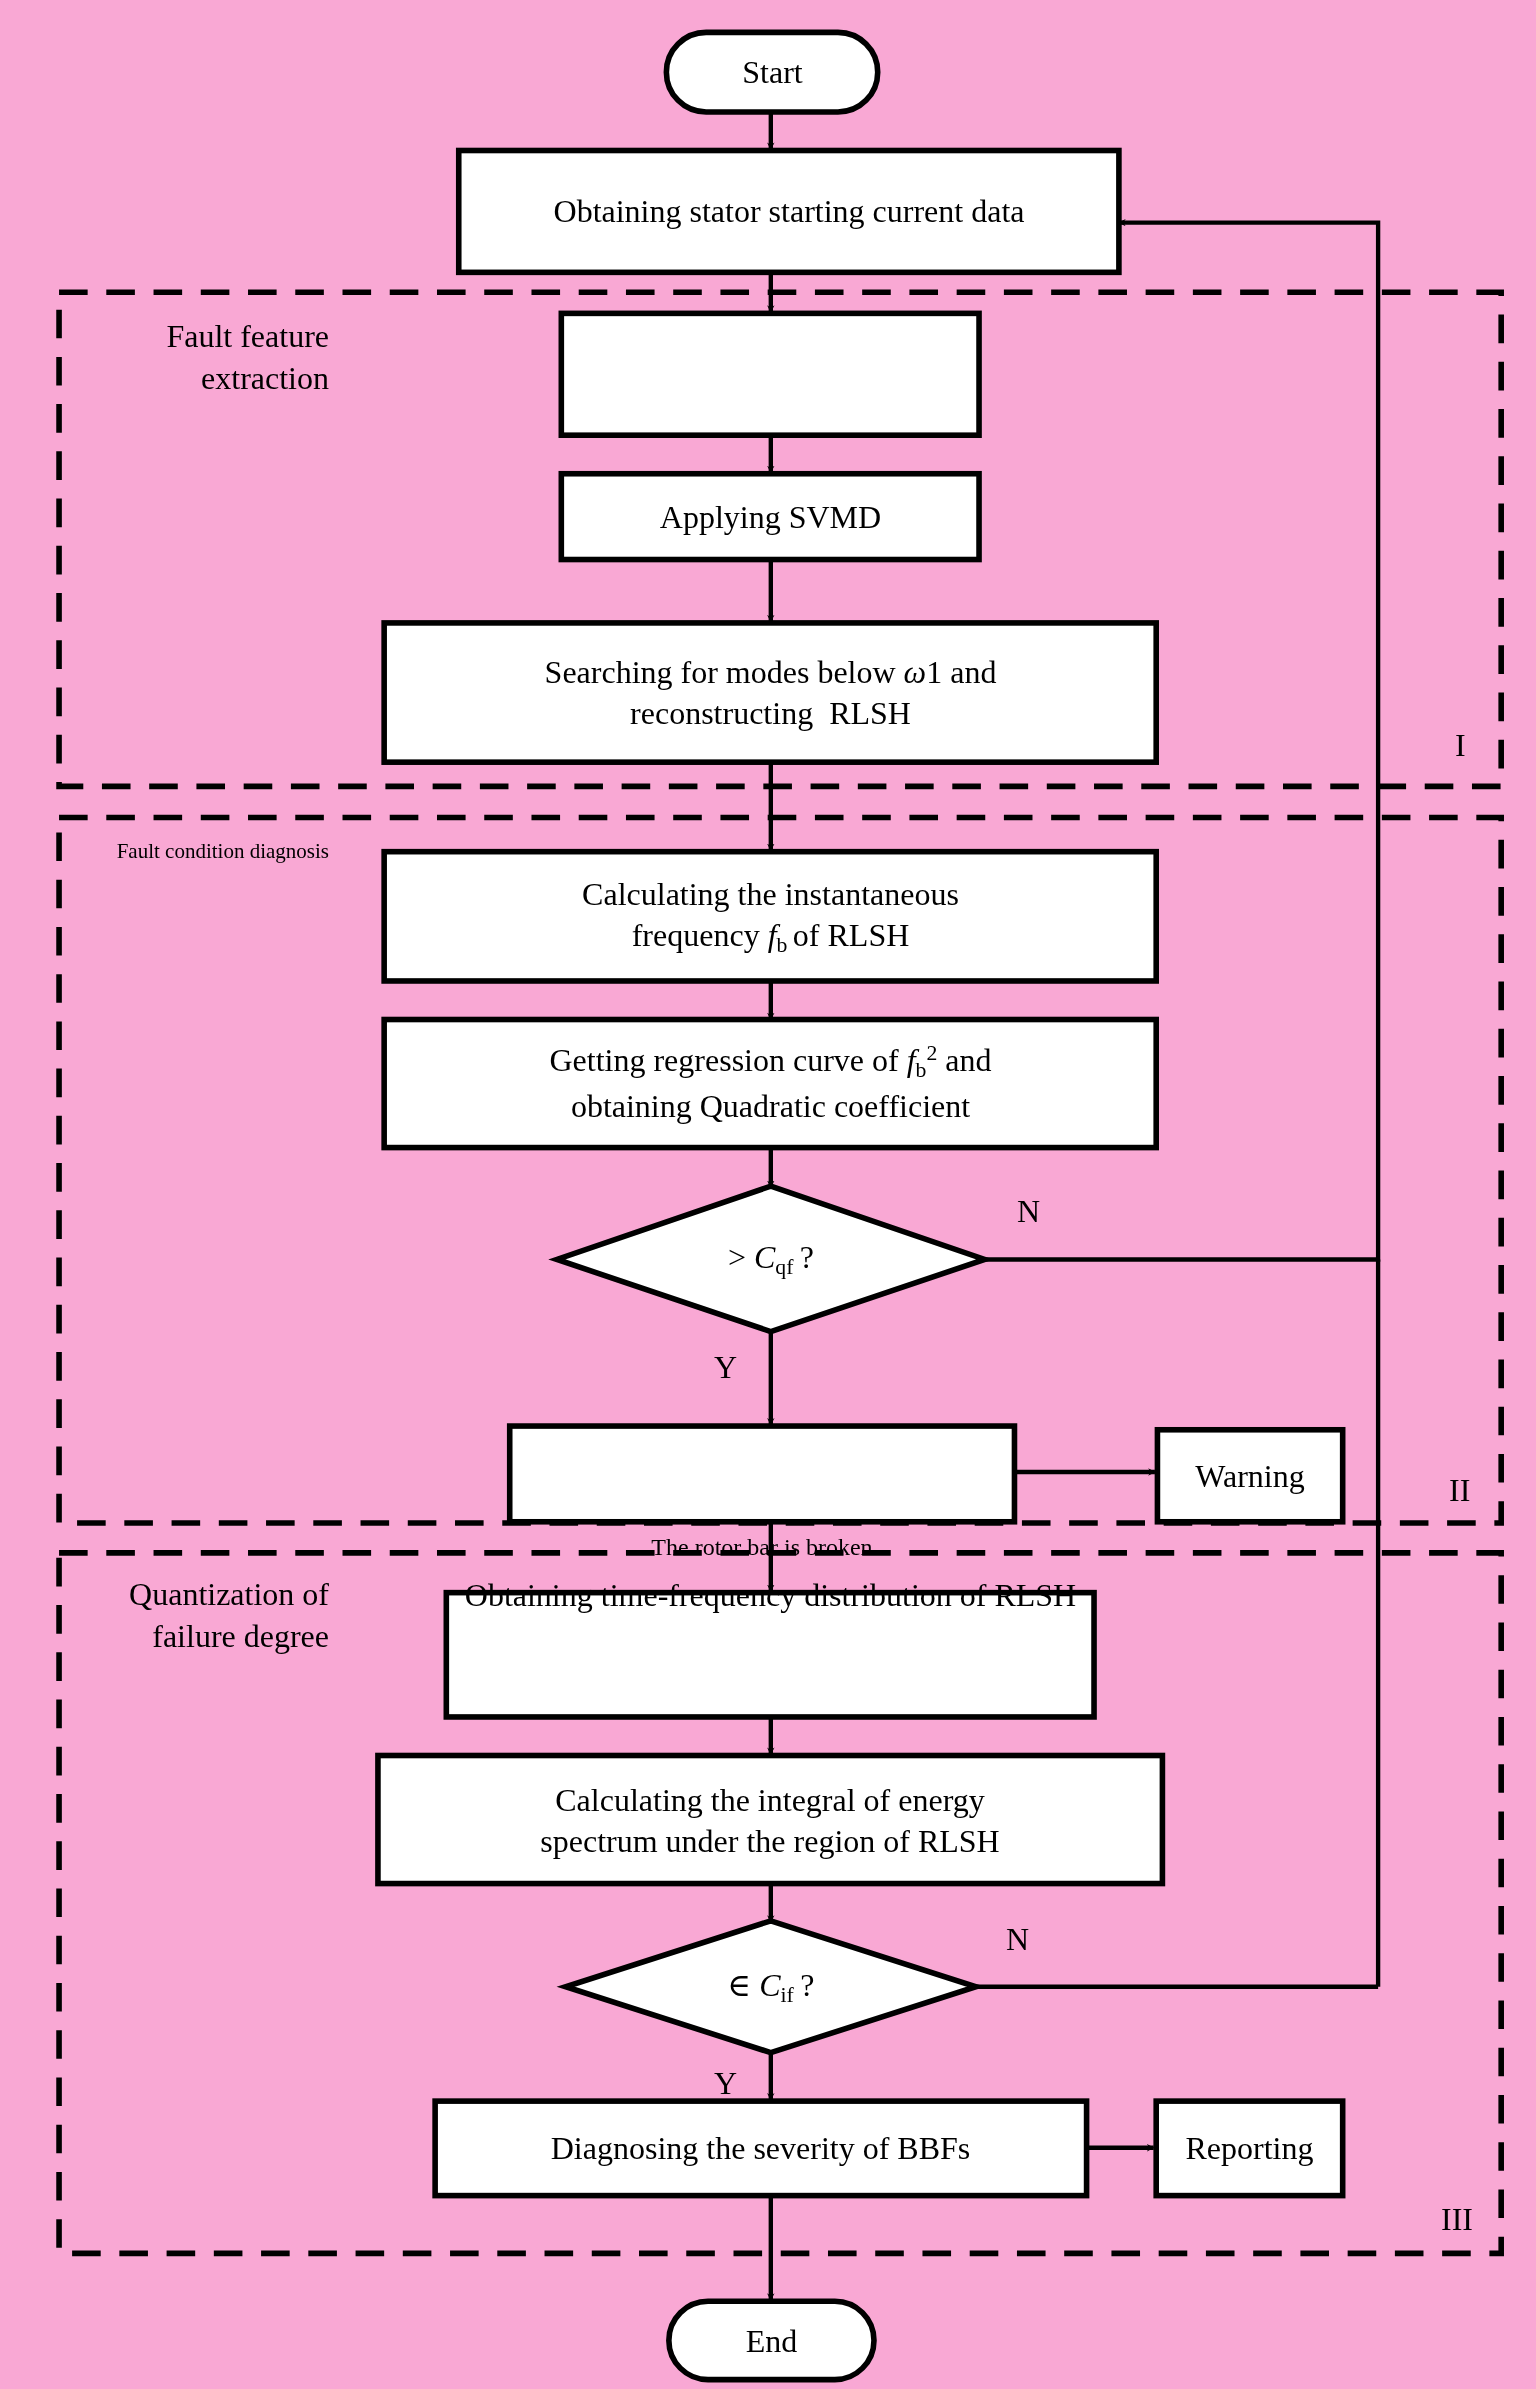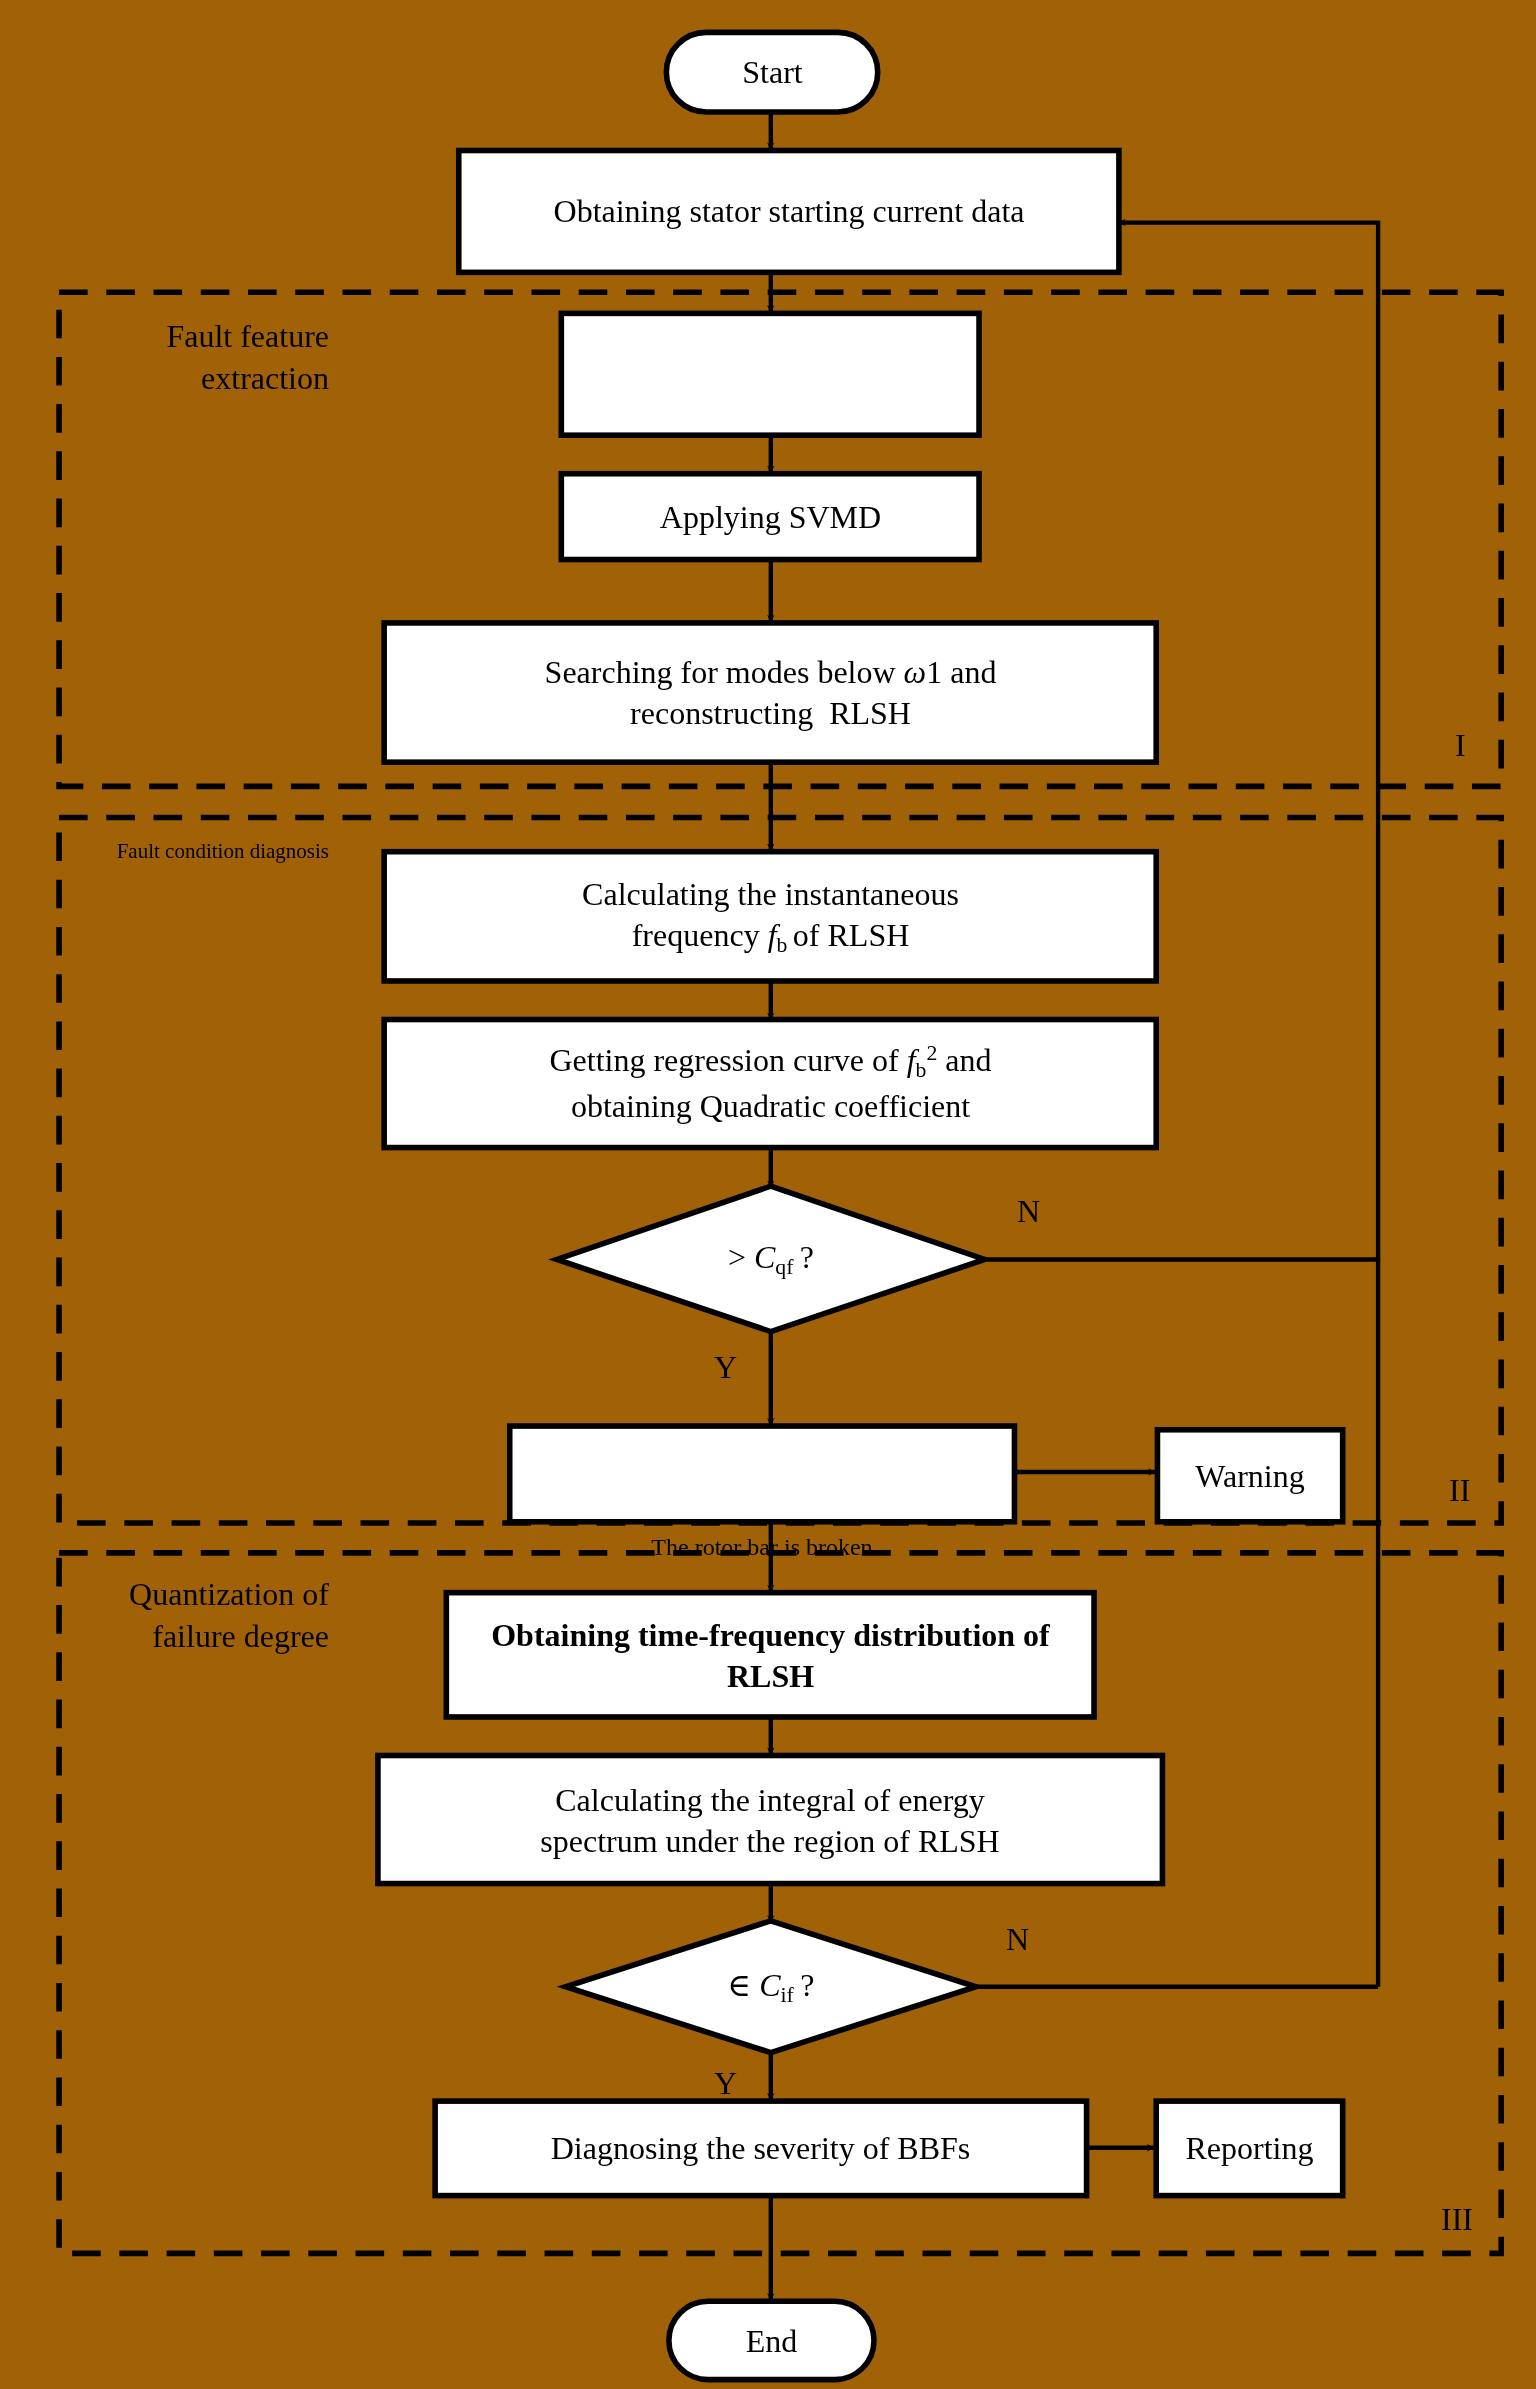--- a/index.html
+++ b/index.html
@@ -1,17 +1,17 @@
 <!DOCTYPE html>
 <html style="font-size:10px"><head>
 <meta charset="utf-8">
 <style>
   html, body { margin:0; padding:0; background:#ffffff; }
   body { font-family:"Liberation Serif", "DejaVu Serif", serif; }
-  #stage { position:relative; width:1536px; height:2389px; background:#a16207; overflow:hidden; }
+  #stage { position:relative; width:1536px; height:2389px; background:#f9a8d4; overflow:hidden; }
   svg.layer { position:absolute; top:0; left:0; width:1536px; height:2389px; }
   .nodetext {
     position:absolute;
     display:flex; align-items:center; justify-content:center;
     text-align:center;
     font-family:"Liberation Serif","DejaVu Serif",serif;
     color:#000;
     line-height:1.28;
     pointer-events:none;
   }
@@ -153,21 +153,21 @@
   </div>
 
   <div class="nodetext" style="left:622px; top:1222px; width:298px; height:75px; font-size:32px;">
     <span>&gt; <span class="ital">C</span><span class="sub">qf</span> ?</span>
   </div>
 
   <div class="nodetext" style="left:516px; top:1516px; width:492px; height:63px; font-size:24px;">The rotor bar is broken</div>
 
   <div class="nodetext" style="left:1161px; top:1434px; width:178px; height:85px; font-size:32px;">Warning</div>
 
-  <div class="nodetext" style="left:453px; top:1597px; width:635px; height:117px; font-size:32px;font-weight:bold;">Obtaining time-frequency distribution of RLSH</div>
+  <div class="nodetext" style="left:453px; top:1537px; width:635px; height:117px; font-size:32px;">Obtaining time-frequency distribution of RLSH</div>
 
   <div class="nodetext" style="left:384px; top:1760px; width:772px; height:121px; font-size:32px;text-align:center;">
     <span>Calculating the integral of energy<br>spectrum under the region of RLSH</span>
   </div>
 
   <div class="nodetext" style="left:628px; top:1951px; width:286px; height:72px; font-size:32px;">
     <span>∈ <span class="ital">C</span><span class="sub">if</span> ?</span>
   </div>
 
   <div class="nodetext" style="left:441px; top:2105px; width:639px; height:87px; font-size:32px;">Diagnosing the severity of BBFs</div>

